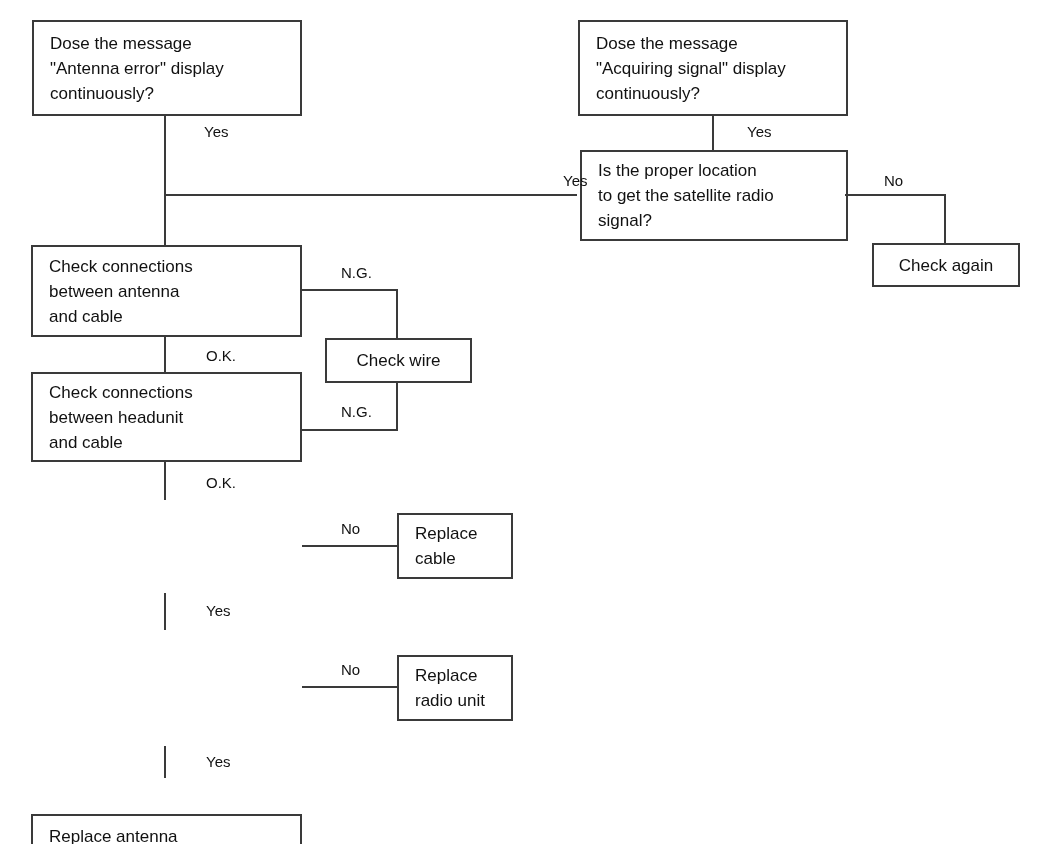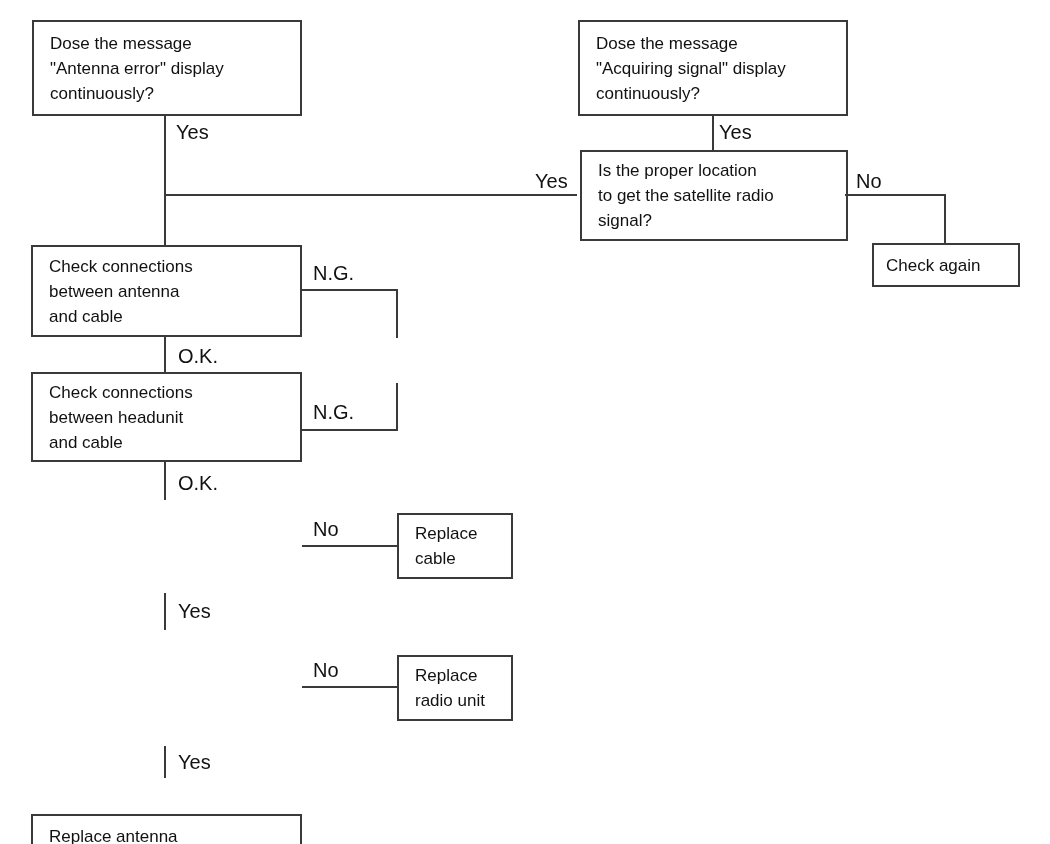--- a/index.html
+++ b/index.html
@@ -21,29 +21,30 @@
     box-sizing:border-box;
     border:2px solid var(--line);
     background:var(--bg);
     display:flex;
     align-items:center;
     font-size:17px;
     line-height:25px;
     padding:12px 16px;
   }
   .node span{white-space:pre-line;}
-  .node.center{padding:12px;}
+  .node.center{justify-content:center;padding:12px;}
   .conn{position:absolute;background:var(--line);}
   .h{height:2px;}
   .v{width:2px;}
   .edge-label{
     position:absolute;
-    font-size:20px;
+    font-size:15px;
     line-height:20px;
     white-space:nowrap;
+    margin-left:28px;
   }
   
   .n-antenna-error       {left:32px;  top:20px;  width:270px; height:96px;}
   .n-acquiring-signal    {left:578px; top:20px;  width:270px; height:96px;}
   .n-proper-location     {left:580px; top:150px; width:268px; height:91px;}
   .n-check-again         {left:872px; top:243px; width:148px; height:44px;}
   .n-check-conn-antenna  {left:31px;  top:245px; width:271px; height:92px;}
   .n-check-wire          {left:325px; top:338px; width:147px; height:45px;}
   .n-check-conn-headunit {left:31px;  top:372px; width:271px; height:90px;}
   .n-antenna-cable-normal{left:31px;  top:500px; width:271px; height:93px;}
@@ -72,20 +73,23 @@
 to get the satellite radio
 signal?</span>
   </div>
   <div class="node center n-check-again">
     <span>Check again</span>
   </div>
   <div class="node n-check-conn-antenna">
     <span>Check connections
 between antenna
 and cable</span>
+  </div>
+  <div class="node center n-check-wire">
+    <span>Check wire</span>
   </div>
   <div class="node n-check-conn-headunit">
     <span>Check connections
 between headunit
 and cable</span>
   </div>
   <div class="node n-replace-cable">
     <span>Replace
 cable</span>
   </div>

